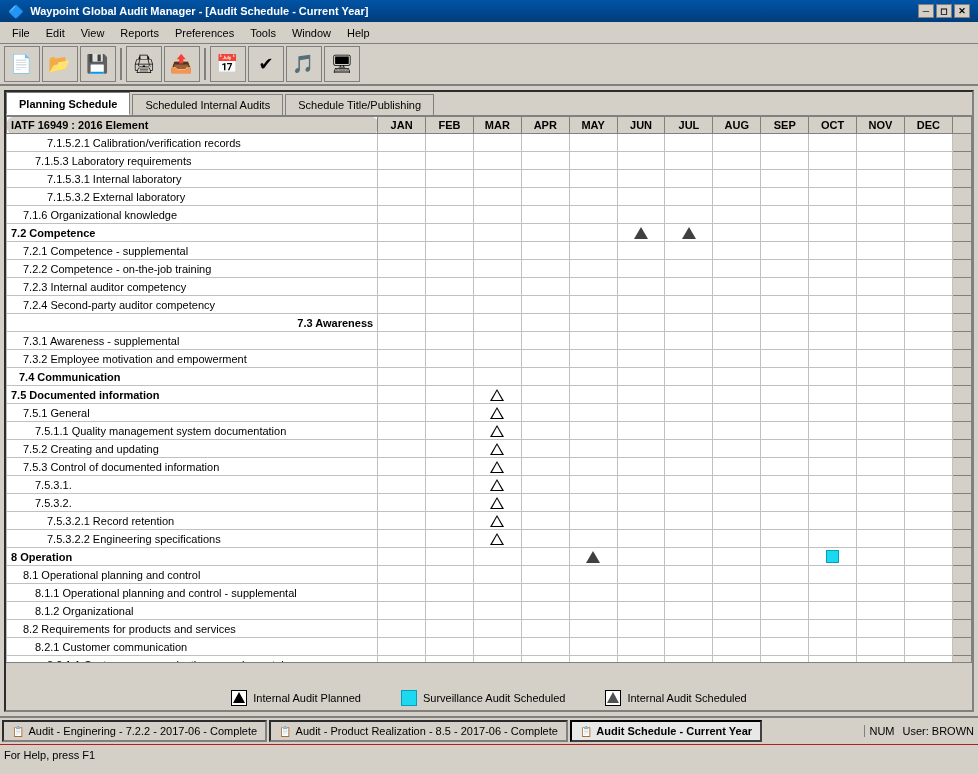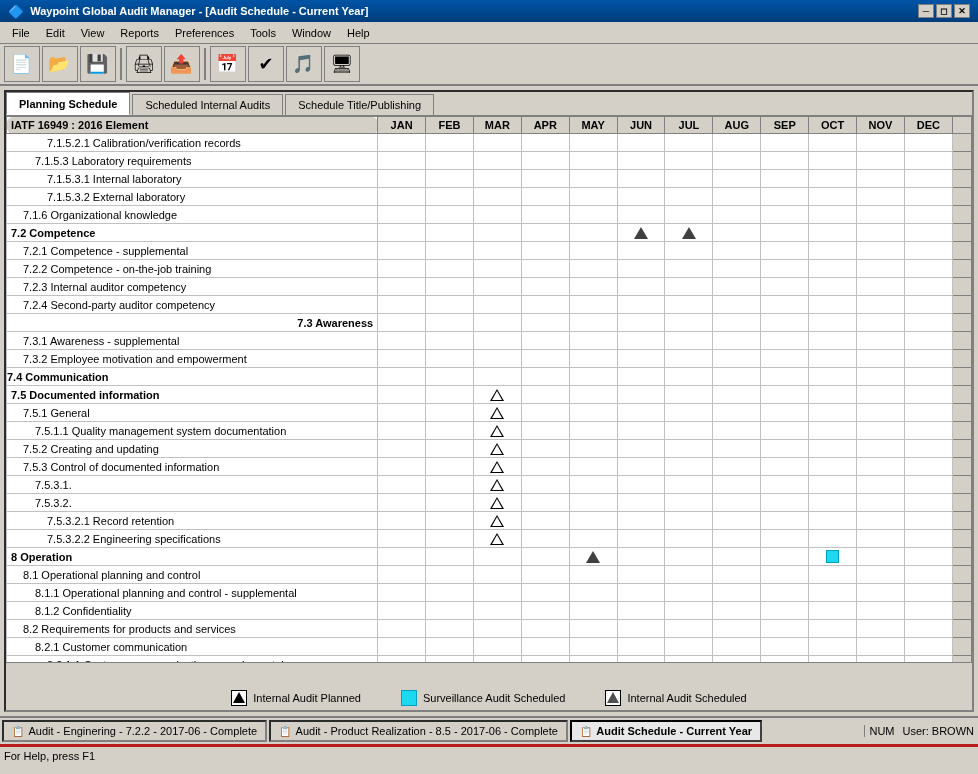--- a/index.html
+++ b/index.html
@@ -49,21 +49,21 @@
     .legend-item { display: flex; align-items: center; gap: 6px; font-size: 11px; }
     
     
     #status-bar { background: #d4d0c8; height: 28px; display: flex; align-items: center; border-top: 2px solid #808080; }
     #taskbar { display: flex; align-items: center; flex: 1; padding: 0 2px; gap: 2px; height: 100%; }
     .task-item { background: #d4d0c8; border: 2px inset #808080; padding: 2px 8px; font-size: 11px; cursor: pointer; height: 22px; display: flex; align-items: center; white-space: nowrap; }
     .task-item.active { background: #e8e8e8; border: 2px inset #404040; font-weight: bold; }
     #status-right { display: flex; align-items: center; padding: 0 4px; gap: 8px; font-size: 11px; border-left: 1px solid #808080; white-space: nowrap; }
     
     
-    #help-bar { background: #d4d0c8; height: 20px; display: flex; align-items: center; padding: 0 4px; border-top: 3px solid #b91c1c; font-size: 11px; }
+    #help-bar { background: #d4d0c8; height: 20px; display: flex; align-items: center; padding: 0 4px; border-top: 1px solid #b91c1c; font-size: 11px; }
   </style>
 </head>
 <body>
 
 <div id="title-bar">
   <span style="margin-right:6px; font-size:13px;">🔷</span>
   <span>Waypoint Global Audit Manager - [Audit Schedule - Current Year]</span>
   <div class="window-controls">
     <div class="win-btn">─</div>
     <div class="win-btn">◻</div>
@@ -328,21 +328,21 @@
               <td class="month-cell"></td>
               <td class="month-cell"></td>
               <td class="month-cell"></td>
               <td class="month-cell"></td>
               <td class="month-cell"></td>
               <td class="month-cell"></td>
               <td class="month-cell"></td>
               <td style="background: rgb(212, 208, 200); border: 1px solid rgb(128, 128, 128); width: 16px;"></td>
             </tr>
             <tr>
-              <td class="element-cell indent-0" style="padding-left: 0; font-weight: bold;">7.4 Communication</td>
+              <td class="element-cell indent-0" style="padding-left: 12px; font-weight: bold;">7.4 Communication</td>
               <td class="month-cell"></td>
               <td class="month-cell"></td>
               <td class="month-cell"></td>
               <td class="month-cell"></td>
               <td class="month-cell"></td>
               <td class="month-cell"></td>
               <td class="month-cell"></td>
               <td class="month-cell"></td>
               <td class="month-cell"></td>
               <td class="month-cell"></td>
@@ -536,21 +536,21 @@
               <td class="month-cell"></td>
               <td class="month-cell"></td>
               <td class="month-cell"></td>
               <td class="month-cell"></td>
               <td class="month-cell"></td>
               <td class="month-cell"></td>
               <td class="month-cell"></td>
               <td style="background: rgb(212, 208, 200); border: 1px solid rgb(128, 128, 128); width: 16px;"></td>
             </tr>
             <tr>
-              <td class="element-cell indent-2" style="padding-left: 28px;">8.1.2 Confidentiality</td>
+              <td class="element-cell indent-2" style="padding-left: 28px;">8.1.2 Organizational</td>
               <td class="month-cell"></td>
               <td class="month-cell"></td>
               <td class="month-cell"></td>
               <td class="month-cell"></td>
               <td class="month-cell"></td>
               <td class="month-cell"></td>
               <td class="month-cell"></td>
               <td class="month-cell"></td>
               <td class="month-cell"></td>
               <td class="month-cell"></td>

